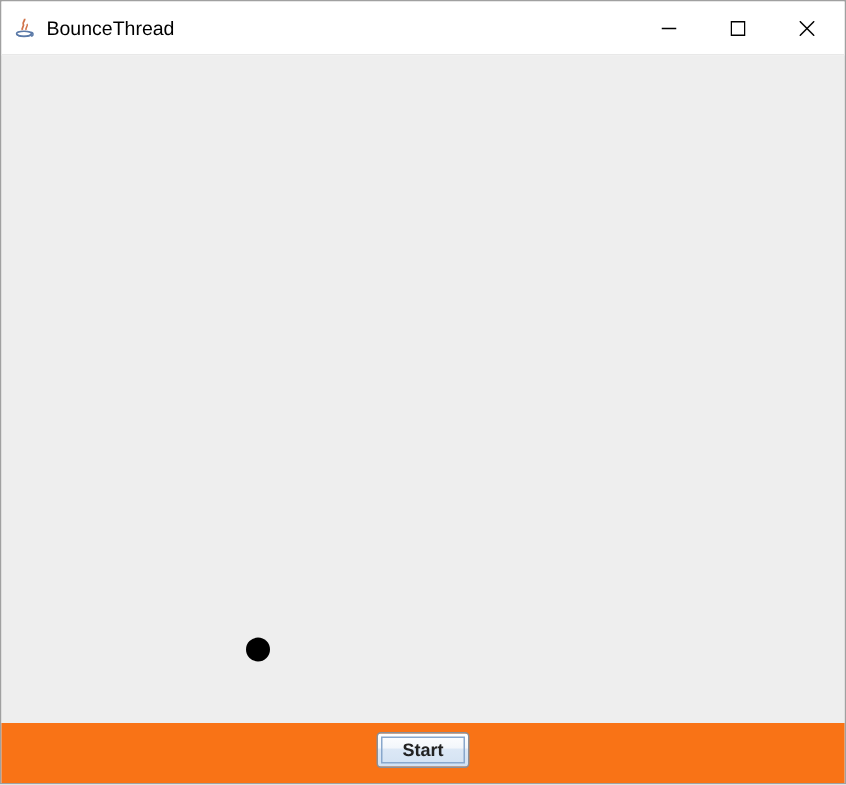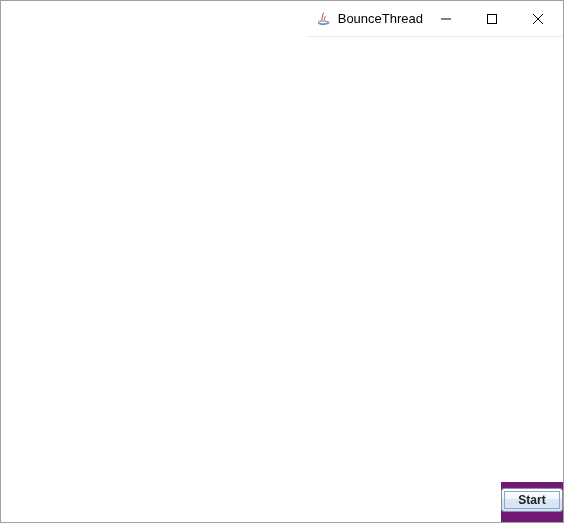--- a/index.html
+++ b/index.html
@@ -14,21 +14,20 @@
       height: 523px;
       overflow: hidden;
     }
     .window {
       width: 564px;
       height: 523px;
       border: 1px solid #a0a0a0;
       background: #fff;
       display: flex;
       flex-direction: column;
-      align-items: flex-end;
     }
     .titlebar {
       height: 36px;
       background: #fff;
       display: flex;
       align-items: center;
       padding: 0 2px 0 8px;
       border-bottom: 1px solid #e8e8e8;
     }
     .title-icon {
@@ -71,21 +70,21 @@
     .ball {
       width: 16px;
       height: 16px;
       background: #000;
       border-radius: 50%;
       position: absolute;
       left: 163px;
       top: 388px;
     }
     .button-bar {
-      background: #701a75;
+      background: #f97316;
       display: flex;
       justify-content: center;
       align-items: center;
       padding: 6px 0 10px 0;
       gap: 8px;
     }
     .swing-btn {
       font-family: Tahoma, sans-serif;
       font-size: 12px;
       font-weight: bold;

